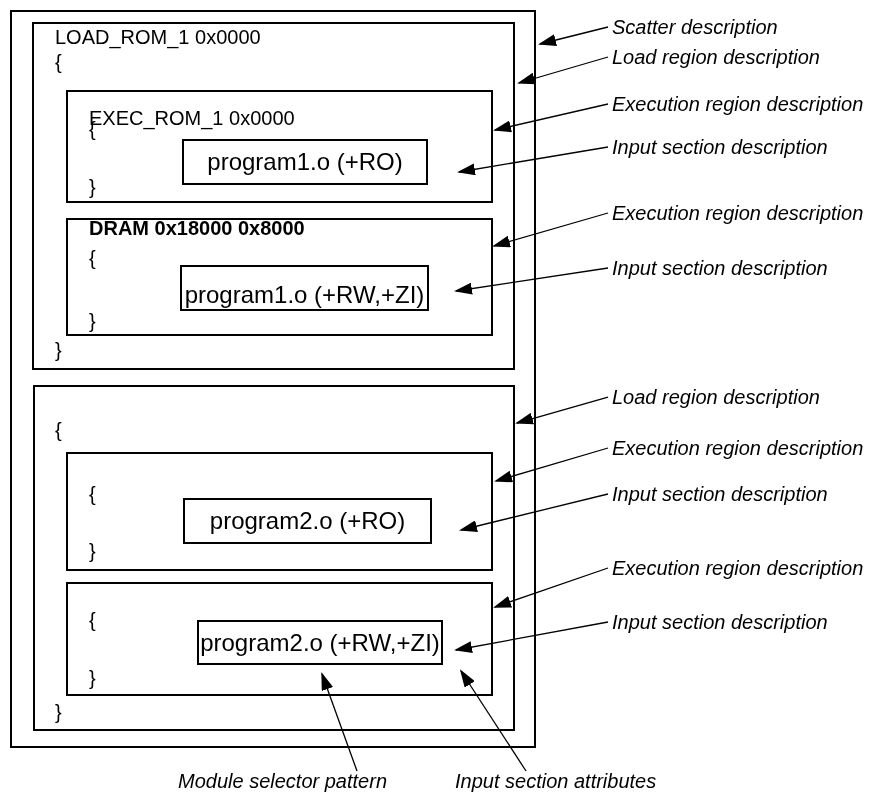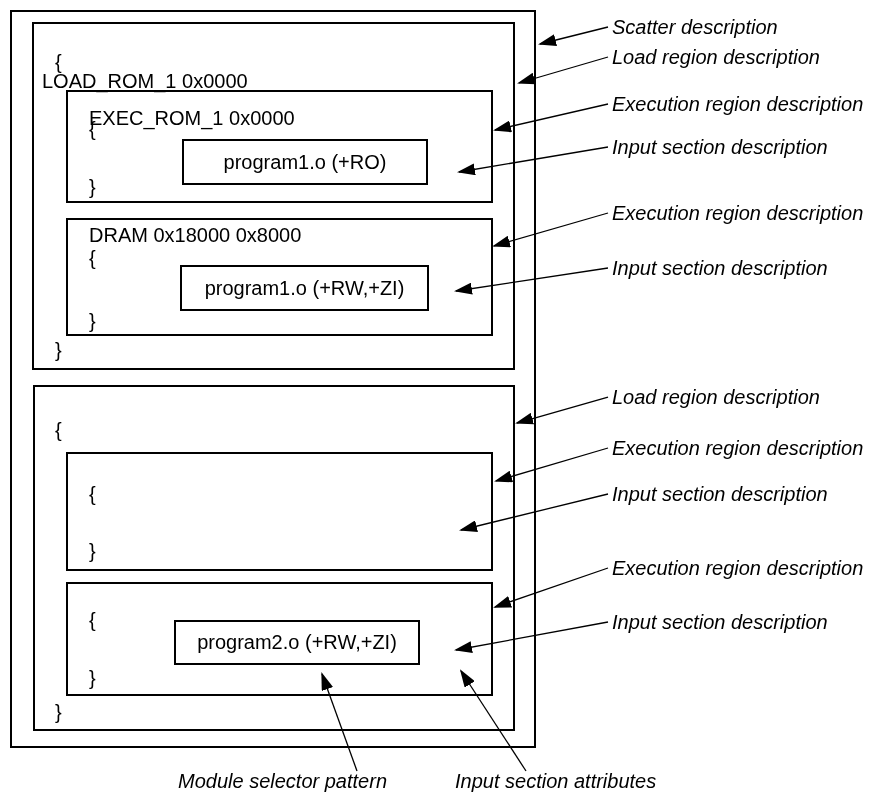--- a/index.html
+++ b/index.html
@@ -3,64 +3,67 @@
 <meta charset="utf-8">
 <style>
   html,body{margin:0;padding:0;background:#fff;}
   #stage{
     position:relative;width:885px;height:809px;background:#fff;
     font-family:"Liberation Sans",sans-serif;color:#000;overflow:hidden;
   }
   .box{position:absolute;border:2px solid #000;box-sizing:border-box;background:transparent;}
   .ibox{display:flex;align-items:center;justify-content:center;}
   .code{position:absolute;font-size:20px;line-height:22px;white-space:nowrap;}
-  .itext{font-size:20px;white-space:nowrap;}
+  .itext{font-size:24px;white-space:nowrap;}
   .ann{position:absolute;font-size:20px;line-height:21px;white-space:nowrap;font-style:italic;}
   #arrows{position:absolute;left:0;top:0;pointer-events:none;}
 </style>
 </head>
 <body>
 
 <div id="stage">
 
   <div class="box" style="left:10px;top:10px;width:526px;height:738px;"></div>
 
   <div class="box" style="left:32px;top:22px;width:483px;height:348px;"></div>
 
   <div class="box" style="left:66px;top:90px;width:427px;height:113px;"></div>
 
   <div class="box ibox" style="left:182px;top:139px;width:246px;height:46px;">
     <span class="itext">program1.o (+RO)</span>
   </div>
 
   <div class="box" style="left:66px;top:218px;width:427px;height:118px;"></div>
 
-  <div class="box ibox" style="left:180px;top:265px;width:249px;height:46px;">
+  <div class="box ibox" style="left:180px;top:265px;width:249px;height:46px;align-items:flex-end;">
     <span class="itext">program1.o (+RW,+ZI)</span>
   </div>
 
   <div class="box" style="left:33px;top:385px;width:482px;height:346px;"></div>
 
   <div class="box" style="left:66px;top:452px;width:427px;height:119px;"></div>
 
+  <div class="box ibox" style="left:183px;top:498px;width:249px;height:46px;">
+    <span class="itext">program2.o (+RO)</span>
+  </div>
 
   <div class="box" style="left:66px;top:582px;width:427px;height:114px;"></div>
 
-  <div class="box ibox" style="left:174px;top:620px;width:246px;height:45px;">
+  <div class="box ibox" style="left:197px;top:620px;width:246px;height:45px;">
     <span class="itext">program2.o (+RW,+ZI)</span>
   </div>
 
-  <span class="code" style="left:42px;top:26px;margin-top:44px;">LOAD_ROM_1 0x0000</span>
+  <span class="code" style="left:55px;top:26px;">LOAD_ROM_1 0x0000</span>
   <span class="code" style="left:55px;top:51px;">{</span>
 
   <span class="code" style="left:89px;top:107px;">EXEC_ROM_1 0x0000</span>
   <span class="code" style="left:89px;top:118px;">{</span>
   <span class="code" style="left:89px;top:176px;">}</span>
 
-  <span class="code" style="left:89px;top:224px;">DRAM 0x18000 0x8000</span>
+  <span class="code" style="left:89px;top:217px;font-weight:bold;">DRAM 0x18000 0x8000</span>
   <span class="code" style="left:89px;top:247px;">{</span>
   <span class="code" style="left:89px;top:310px;">}</span>
 
   <span class="code" style="left:55px;top:339px;">}</span>
 
   <span class="code" style="left:55px;top:419px;">{</span>
 
   <span class="code" style="left:89px;top:483px;">{</span>
   <span class="code" style="left:89px;top:540px;">}</span>
 

